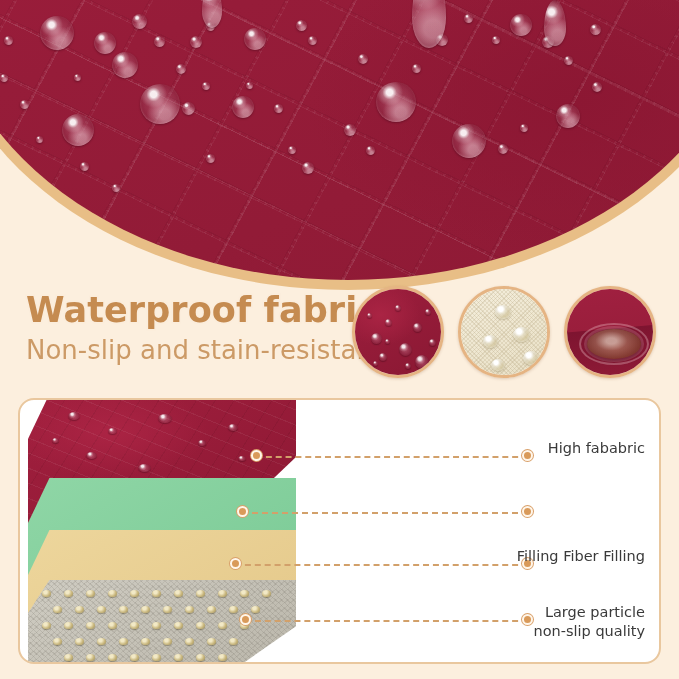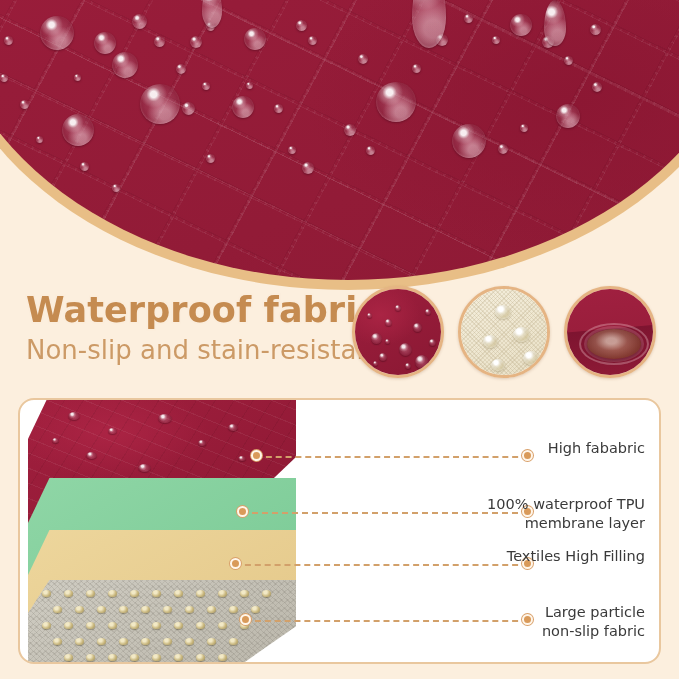--- a/index.html
+++ b/index.html
@@ -387,27 +387,23 @@
     <div class="dashrow" style="left:225px; top:220px; width:283px;">
       <div class="dash"></div>
       <div class="dot" style="left:-5px;"></div>
       <div class="dot" style="right:-5px;"></div>
     </div>
 
     <div class="labels">
       <div class="label" style="top:39px;">
         <div>High fababric</div>
       </div>
-      <div class="label" style="top:95px;">
-        <div>100% waterproof TPU</div>
-        <div>membrane layer</div>
-      </div>
       <div class="label" style="top:147px;">
-        <div>Textiles High Filling</div>
+        <div>Filling Fiber Filling</div>
       </div>
       <div class="label" style="top:203px;">
         <div>Large particle</div>
-        <div>non-slip fabric</div>
+        <div>non-slip quality</div>
       </div>
     </div>
 
   </div>
 </div>
 
 </body></html>

